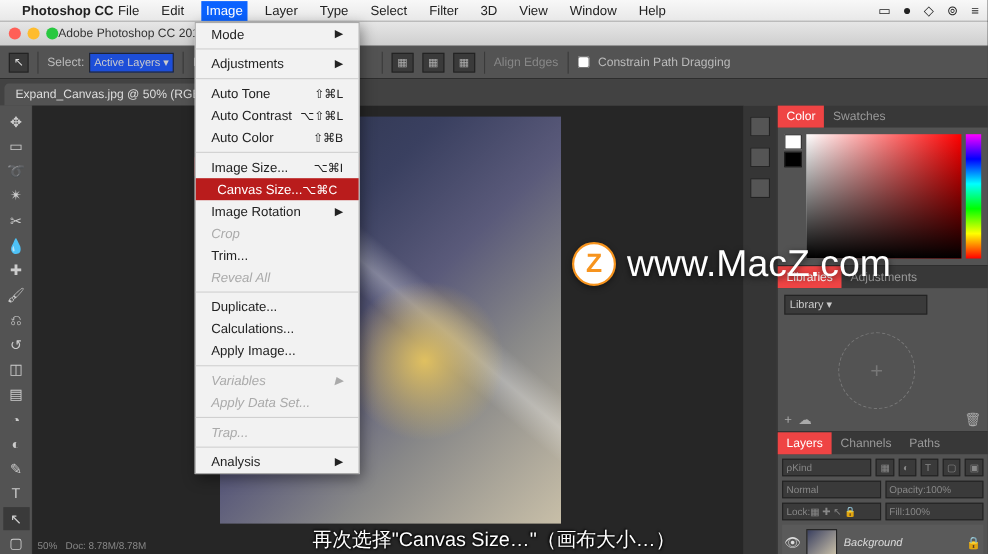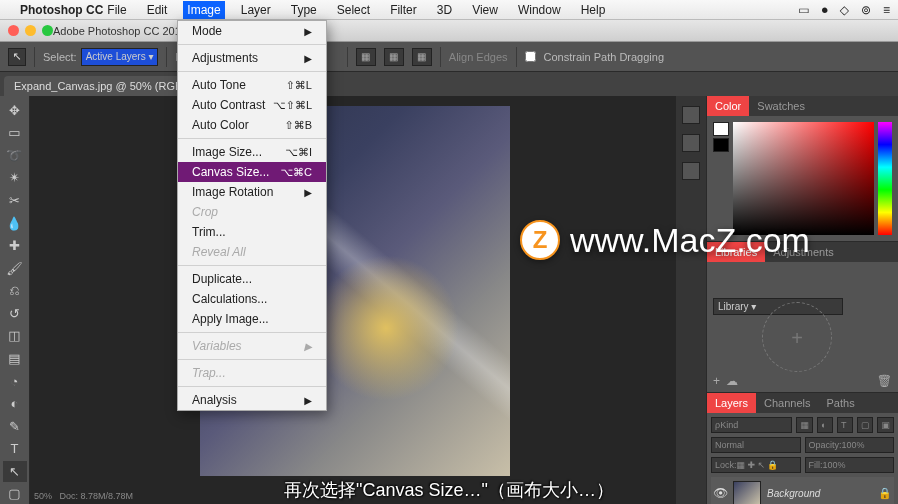--- a/index.html
+++ b/index.html
@@ -43,38 +43,38 @@
 .tool.active { background:#3a3a3a; }
 .canvas-area { flex:1; background:#262626; position:relative; overflow:hidden; }
 .canvas-img { position:absolute; left:170px; top:10px; width:310px; height:370px; background:linear-gradient(135deg,#2a3148 0%,#3a4060 30%,#5a5a7a 50%,#888 70%,#c8bfa8 100%); }
 .canvas-img::after { content:""; position:absolute; inset:0; background:radial-gradient(circle at 60% 60%,#e0c060 0%,transparent 25%), linear-gradient(40deg,transparent 50%,rgba(255,255,255,0.3) 55%,transparent 60%); }
 
 
 .dropdown { position:absolute; left:177px; top:20px; width:150px; background:#f2f2f2; border:1px solid #aaa; box-shadow:2px 4px 12px rgba(0,0,0,0.4); font-size:12px; color:#222; z-index:50; }
 .dropdown .sep { height:1px; background:#d0d0d0; margin:3px 0; }
 .dropdown .dd-item { display:flex; justify-content:space-between; align-items:center; padding:3px 14px; }
 .dropdown .dd-item.disabled { color:#aaa;font-style:italic; }
-.dropdown .dd-item.highlight { background:#701a75; color:#fff; }
+.dropdown .dd-item.highlight { background:#b91c1c; color:#fff;justify-content:center; }
 .dropdown .dd-item .short { font-size:11px; }
 .dropdown .dd-item .sub { font-size:10px; }
 .red-box { position:absolute; border:2px solid #ff1a1a; pointer-events:none; }
 
 
 .right-panels { width:192px; background:#424242; border-left:1px solid #2a2a2a; display:flex; flex-direction:column; }
 .panel { border-bottom:1px solid #2a2a2a; }
 .panel-tabs { display:flex; background:#383838; font-size:11px; }
 .panel-tab { padding:4px 8px; color:#999; }
 .panel-tab.active { background:#ef4444; color:#fff; }
 .color-panel-body { height:125px; background:#535353; padding:6px; display:flex; gap:4px; }
 .color-swatch-group { display:flex; flex-direction:column; gap:2px; }
 .color-swatch-group .sw { width:16px; height:14px; border:1px solid #222; }
 .color-picker-area { flex:1; background:linear-gradient(to top,#000,transparent),linear-gradient(to right,#fff,#ff0000); position:relative; }
 .hue-strip { width:14px; background:linear-gradient(#ff00ff,#0000ff,#00ffff,#00ff00,#ffff00,#ff0000); }
 .lib-body { background:#535353; padding:6px; font-size:11px; color:#bbb; min-height:130px; position:relative; }
-.lib-select { width:130px; background:#3a3a3a; border:1px solid #222; color:#ccc; font-size:10px; padding:2px 4px;margin-top:30px; }
+.lib-select { width:130px; background:#3a3a3a; border:1px solid #222; color:#ccc; font-size:10px; padding:2px 4px; }
 .lib-circle { width:70px; height:70px; border:1px dashed #777; border-radius:50%; position:absolute; left:55px; top:40px; }
 .lib-bottom { position:absolute; bottom:4px; left:6px; right:6px; display:flex; gap:6px; font-size:12px; color:#aaa; }
 .layers-body { background:#535353; padding:4px; font-size:10px; color:#bbb; }
 .layers-controls { display:flex; gap:4px; margin-bottom:4px; }
 .layers-controls .lc { flex:1; background:#3a3a3a; border:1px solid #222; height:16px; font-size:9px; display:flex; align-items:center; padding:0 3px; color:#888; }
 .layer-row { display:flex; align-items:center; gap:6px; padding:4px 2px; background:#5a5a5a; }
 .layer-eye { color:#ddd; font-size:12px; width:14px; text-align:center; }
 .layer-thumb { width:28px; height:24px; background:linear-gradient(135deg,#3a4060,#c8bfa8); border:1px solid #222; }
 .layer-name { font-style:italic; color:#ddd; }
 .layer-lock { margin-left:auto; color:#aaa; font-size:11px; }
@@ -322,20 +322,23 @@
       <span>Calculations...</span>
     </div>
     <div class="dd-item">
       <span>Apply Image...</span>
     </div>
     <div class="sep"></div>
     <div class="dd-item disabled">
       <span>Variables</span>
       <span class="sub">▶</span>
     </div>
+    <div class="dd-item disabled">
+      <span>Apply Data Set...</span>
+    </div>
     <div class="sep"></div>
     <div class="dd-item disabled">
       <span>Trap...</span>
     </div>
     <div class="sep"></div>
     <div class="dd-item">
       <span>Analysis</span>
       <span class="sub">▶</span>
     </div>
   </div>

